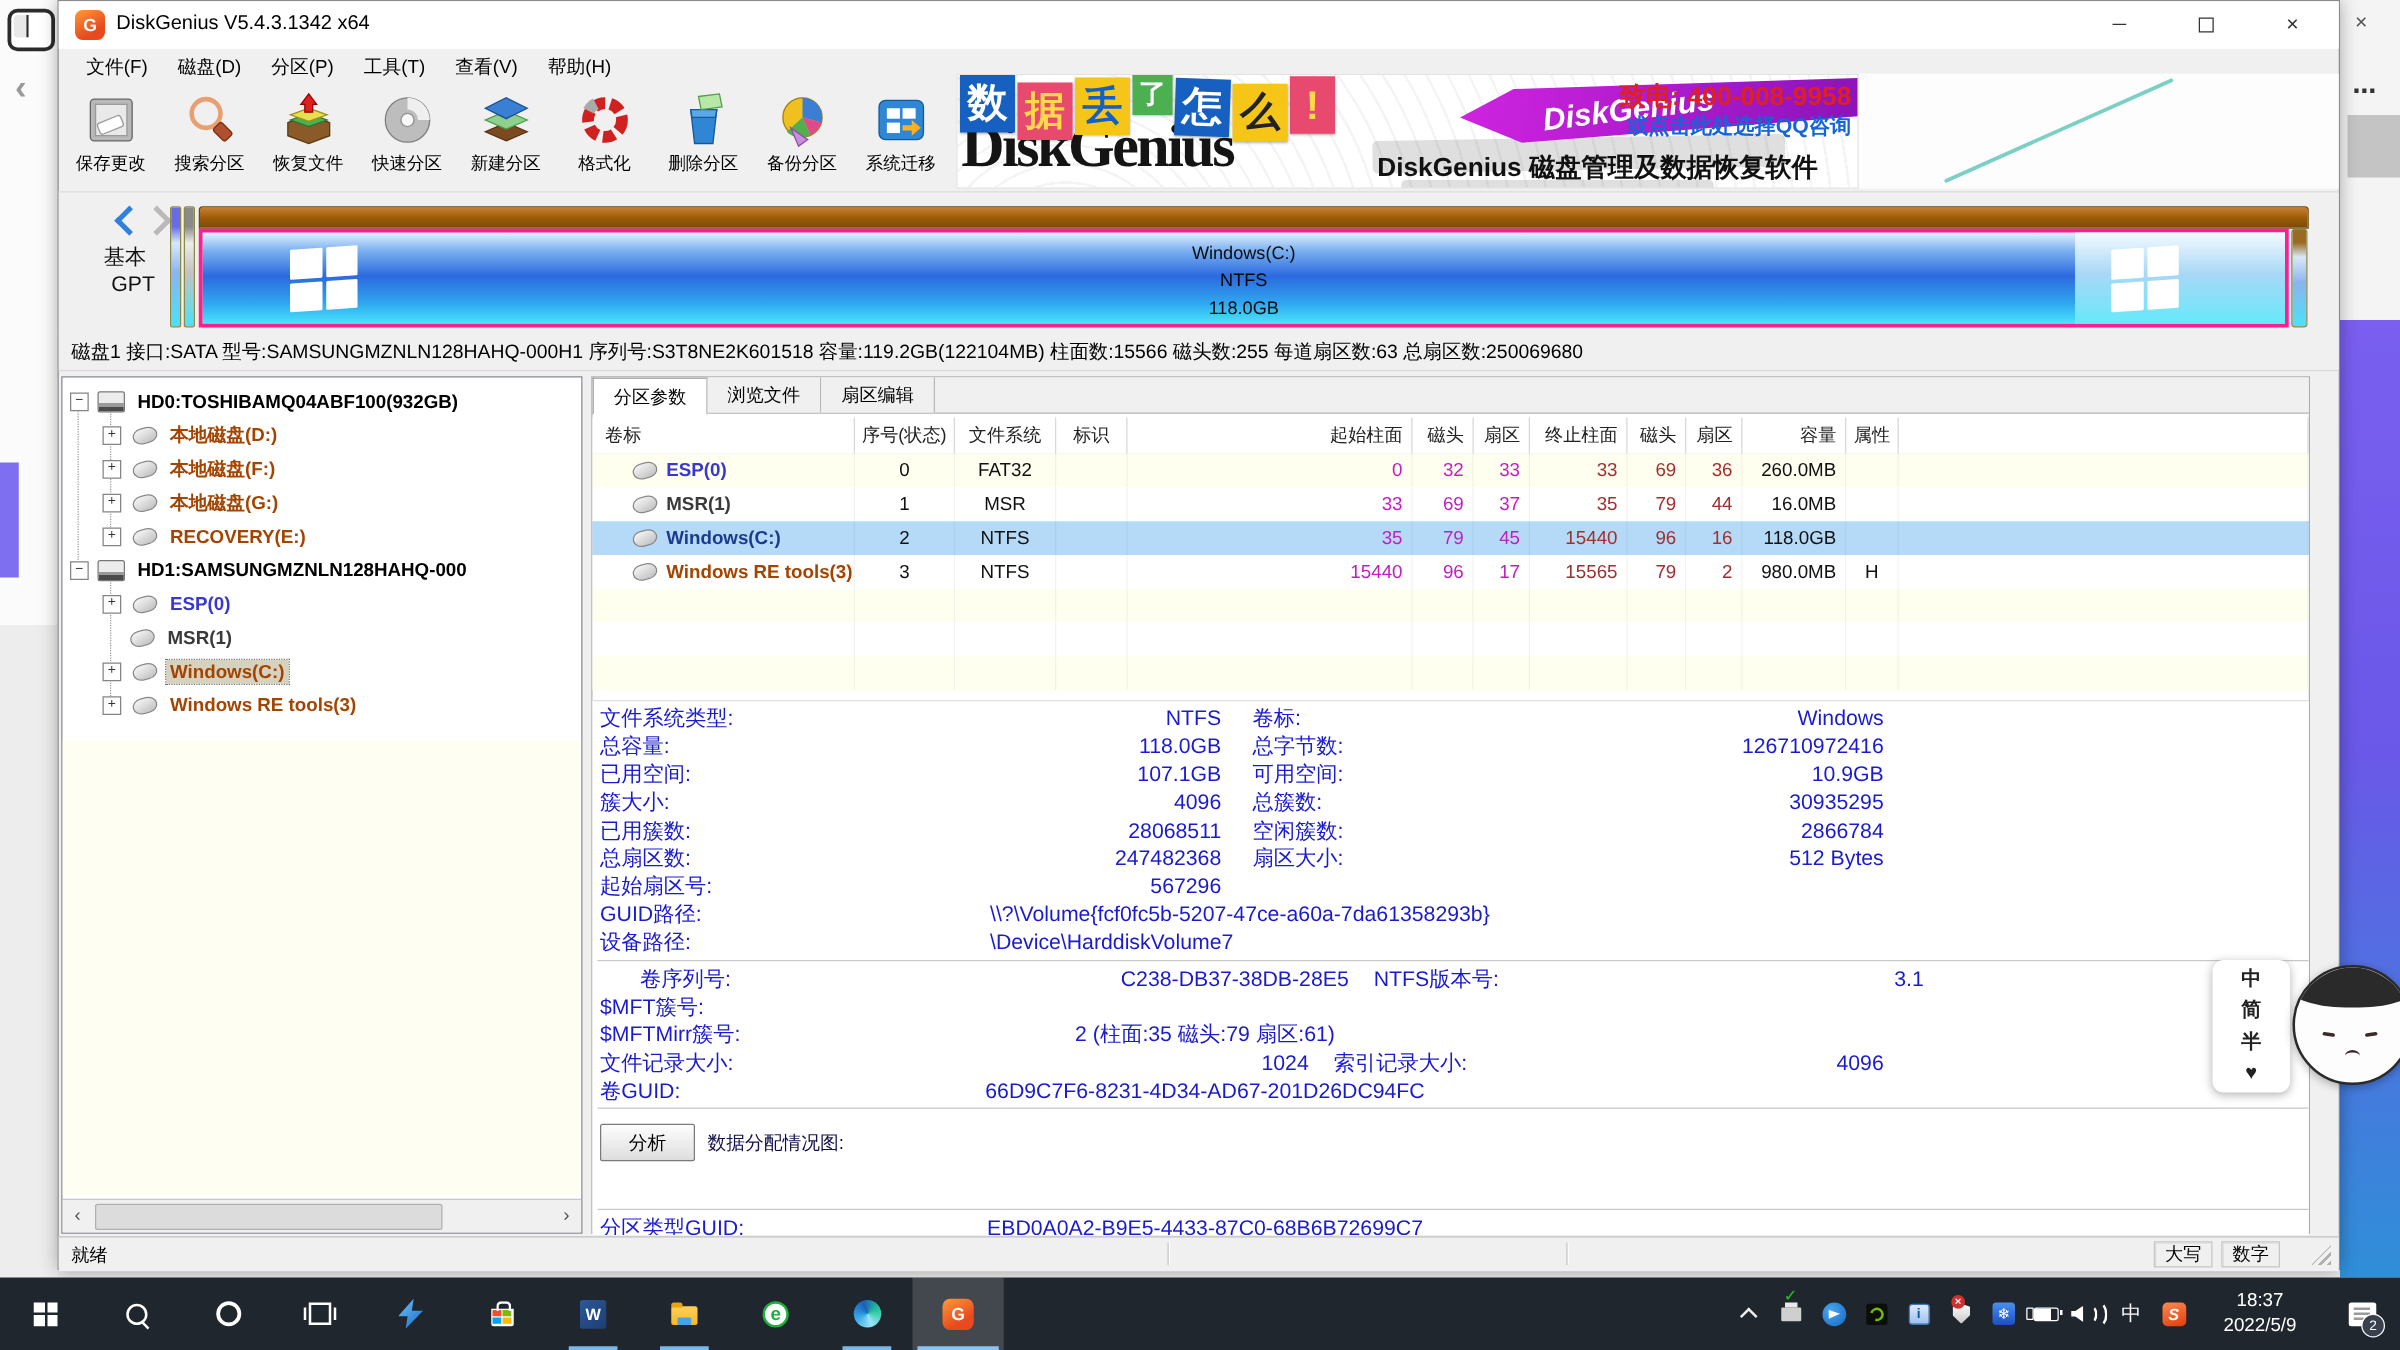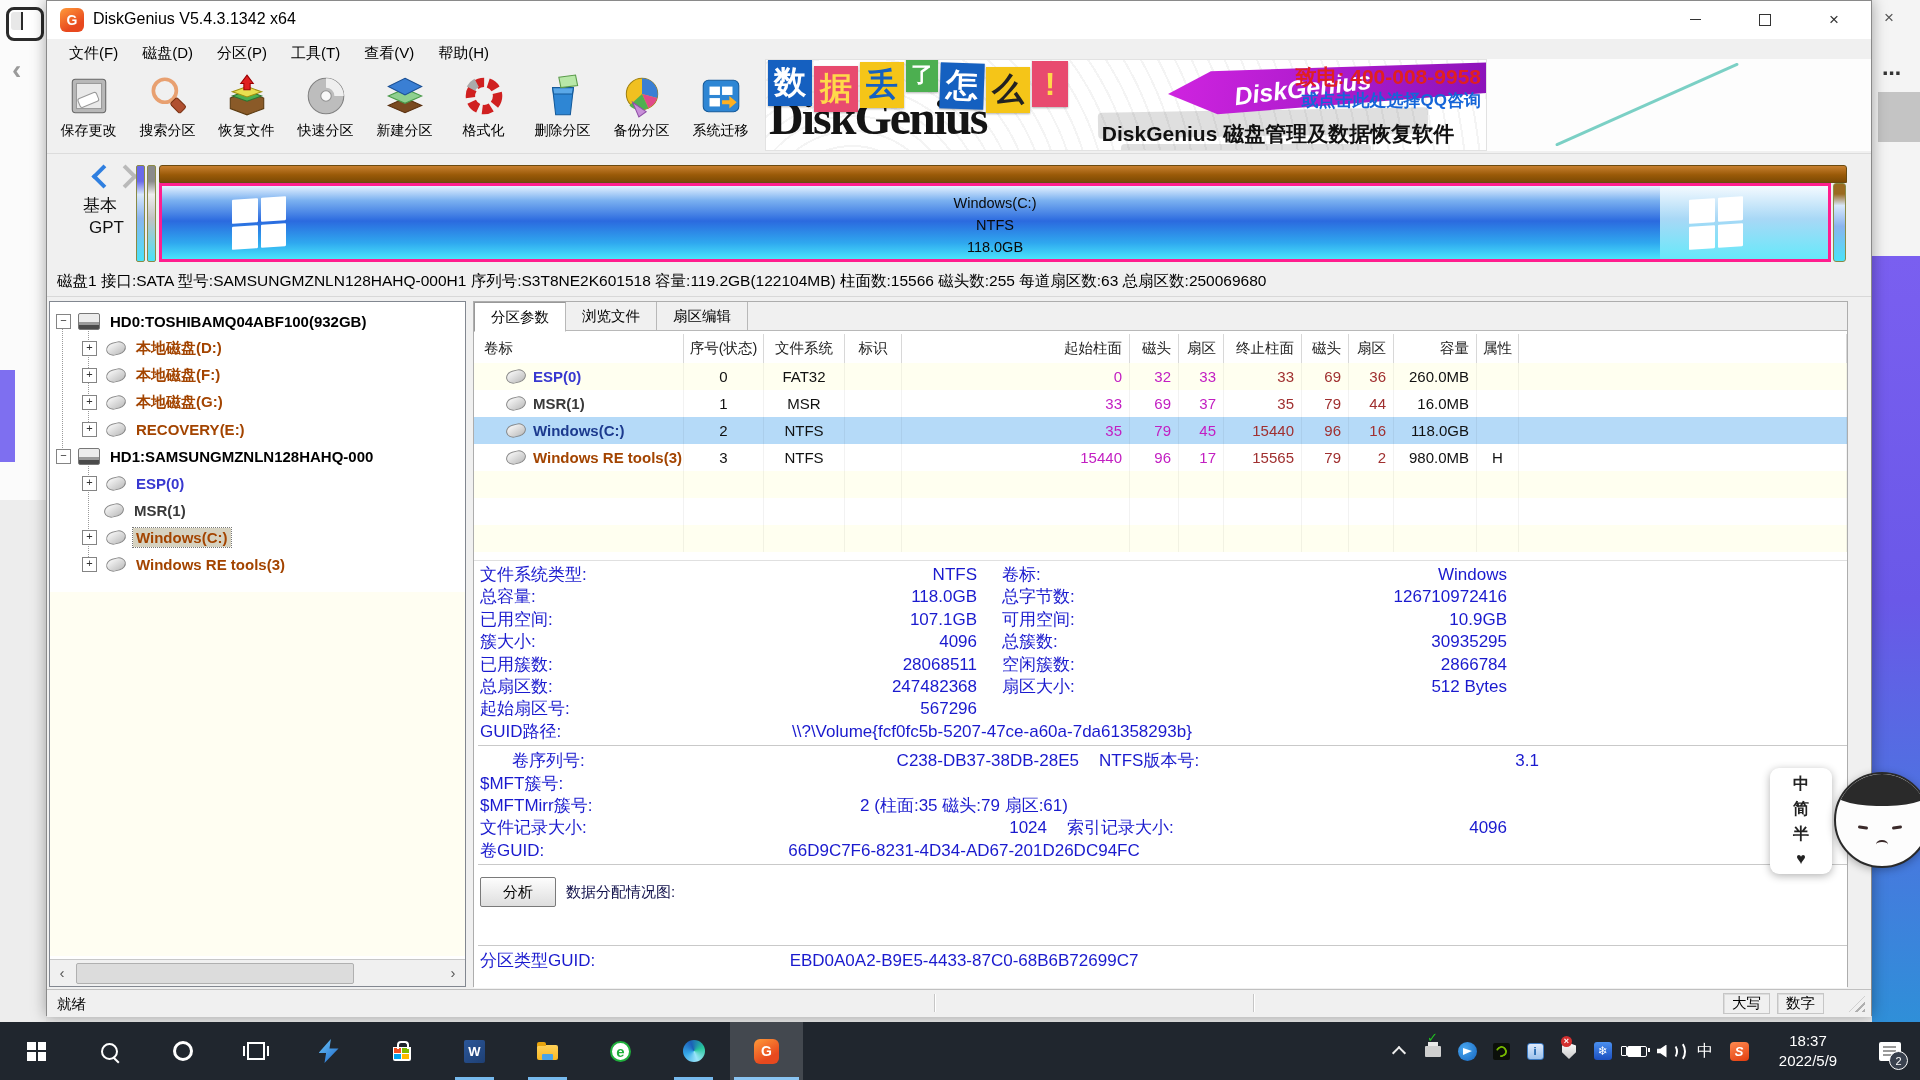--- a/index.html
+++ b/index.html
@@ -640,20 +640,24 @@
           <span class="dv2">512 Bytes</span>
         </div>
         <div class="drow" style="color: rgb(26, 26, 206);">
           <span class="dl">起始扇区号:</span>
           <span class="dv1">567296</span>
         </div>
         <div class="drow" style="color: rgb(26, 26, 206);">
           <span class="dl">GUID路径:</span>
           <span class="dpath">\\?\Volume{fcf0fc5b-5207-47ce-a60a-7da61358293b}</span>
         </div>
+        <div class="drow" style="color: rgb(26, 26, 206);">
+          <span class="dl">设备路径:</span>
+          <span class="dpath">\Device\HarddiskVolume7</span>
+        </div>
         <div class="dsep"></div>
         <div class="drow" style="color: rgb(26, 26, 206); margin-left: 32px;">
           <span class="dl">卷序列号:</span>
           <span class="dvtab">C238-DB37-38DB-28E5</span>
           <span class="dl2b">NTFS版本号:</span>
           <span class="dv2b">3.1</span>
         </div>
         <div class="drow" style="color: rgb(26, 26, 206);">
           <span class="dl">$MFT簇号:</span>
         </div>

